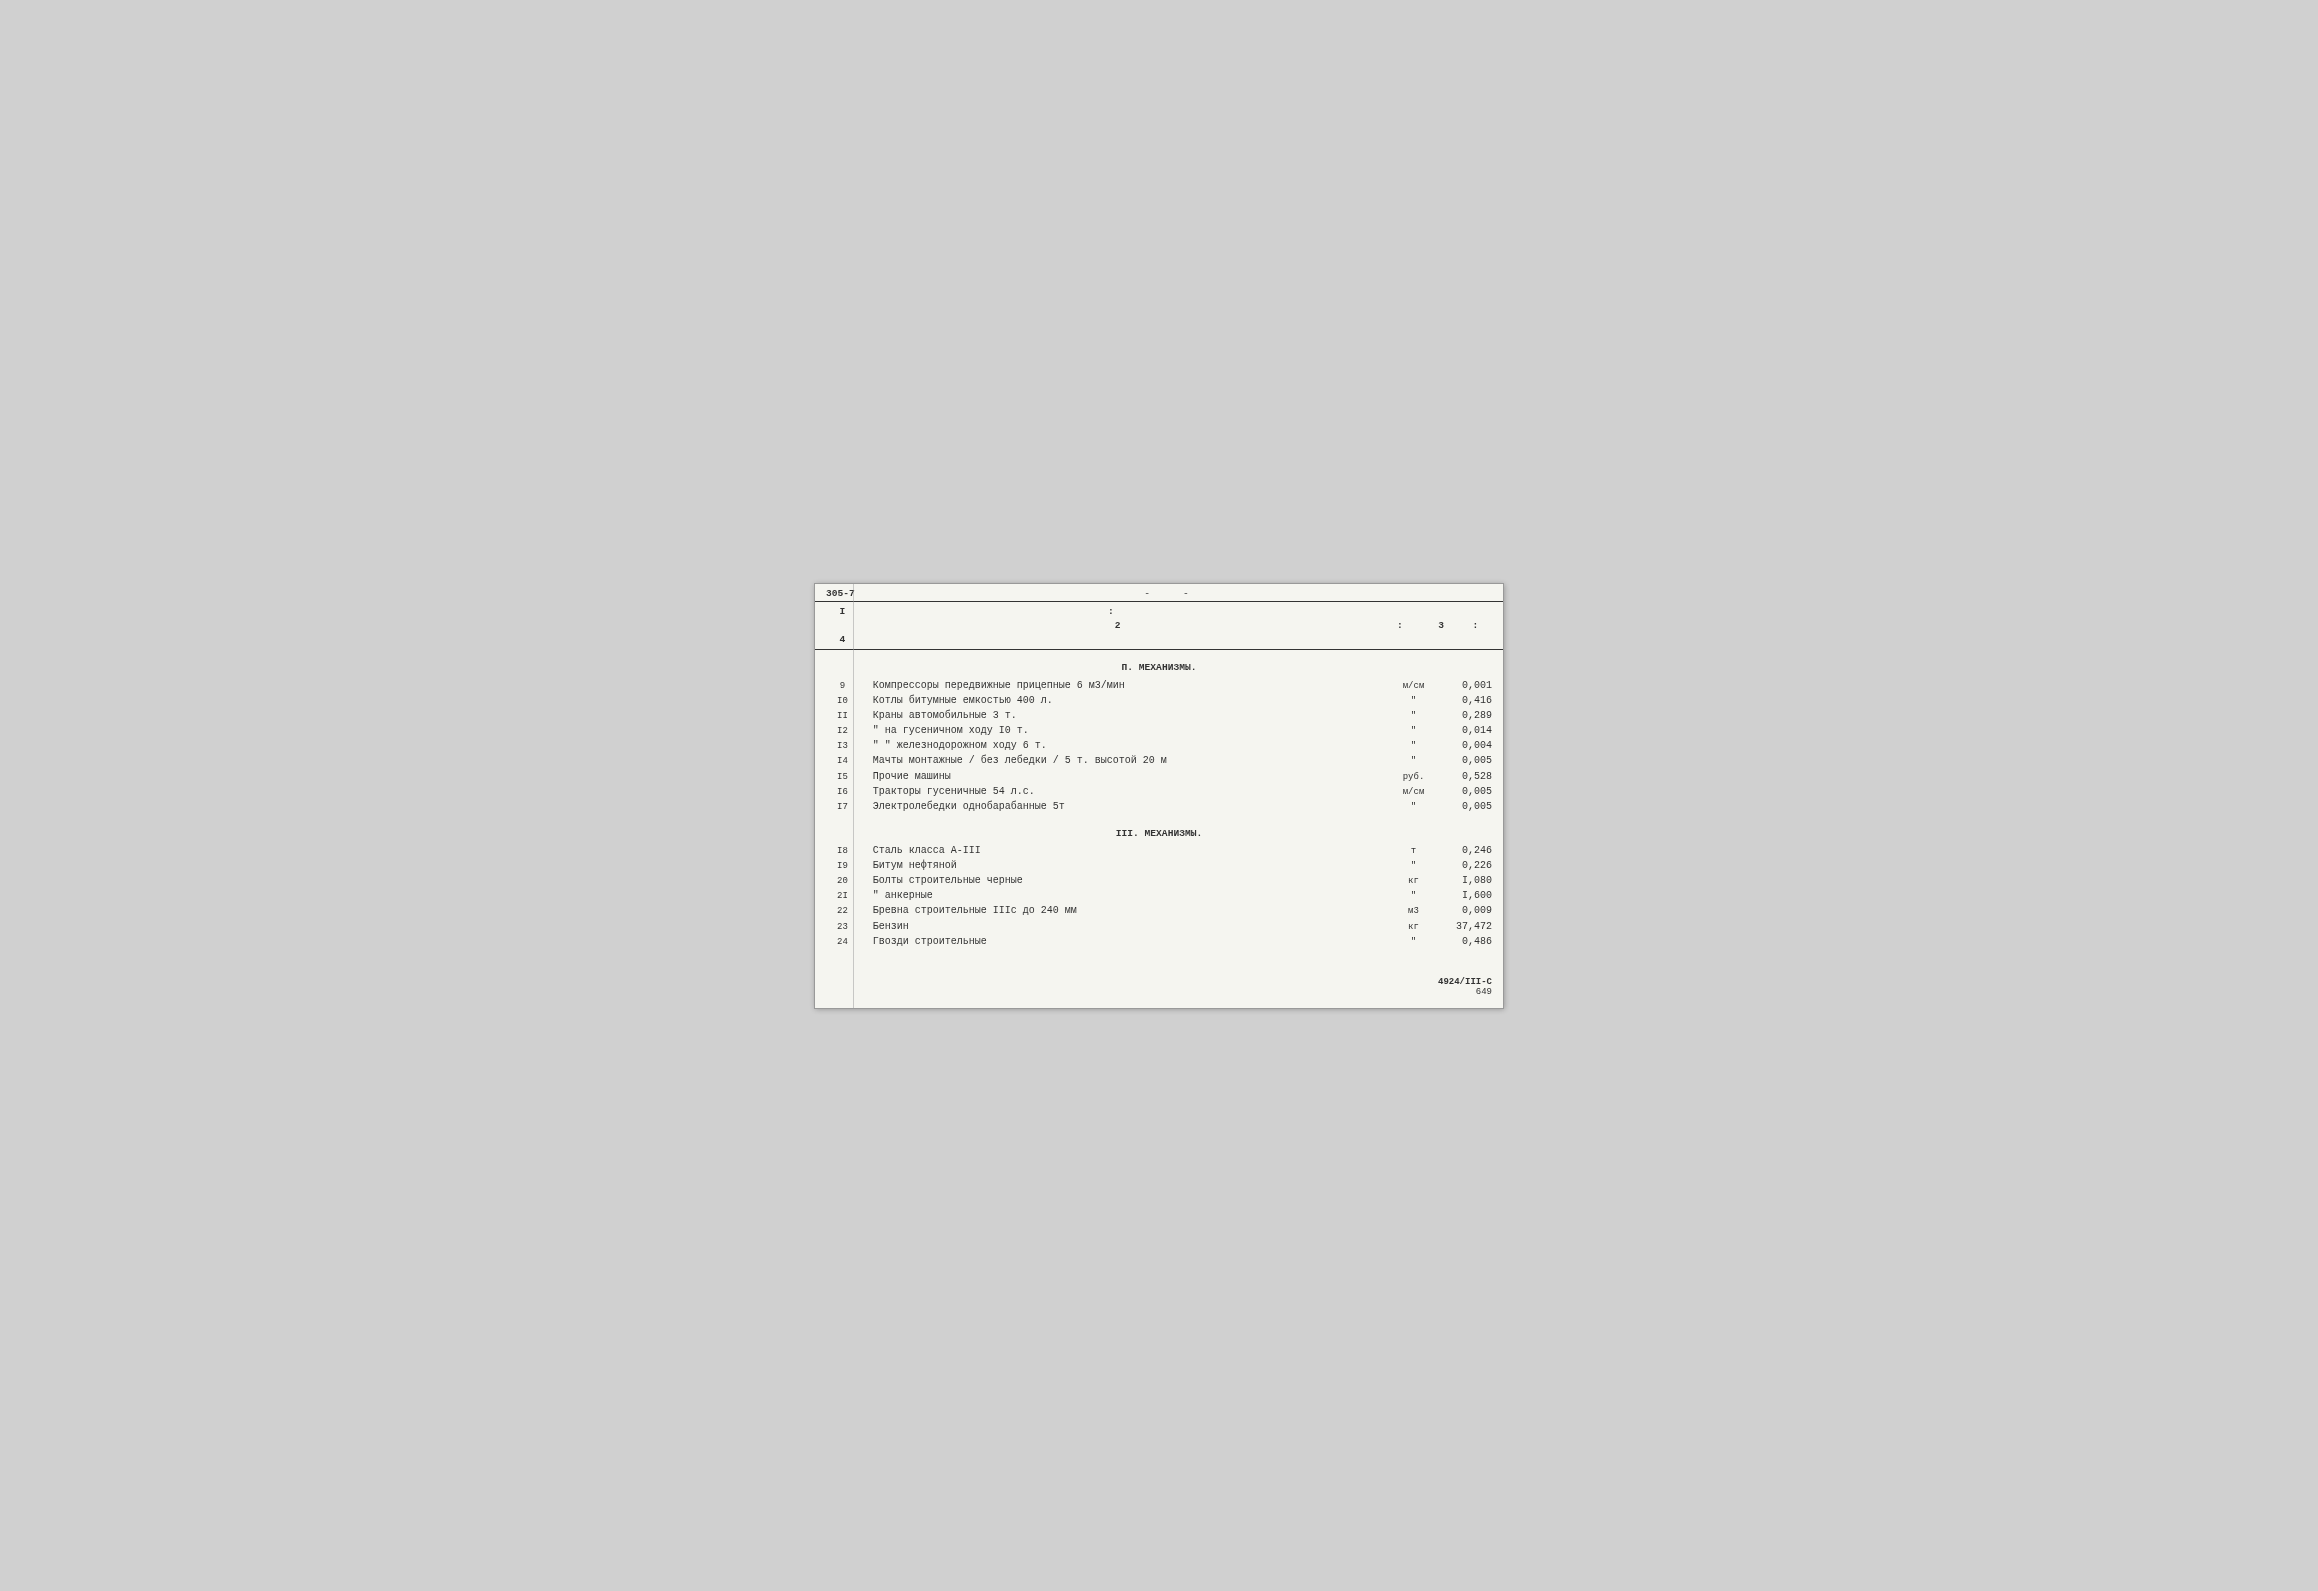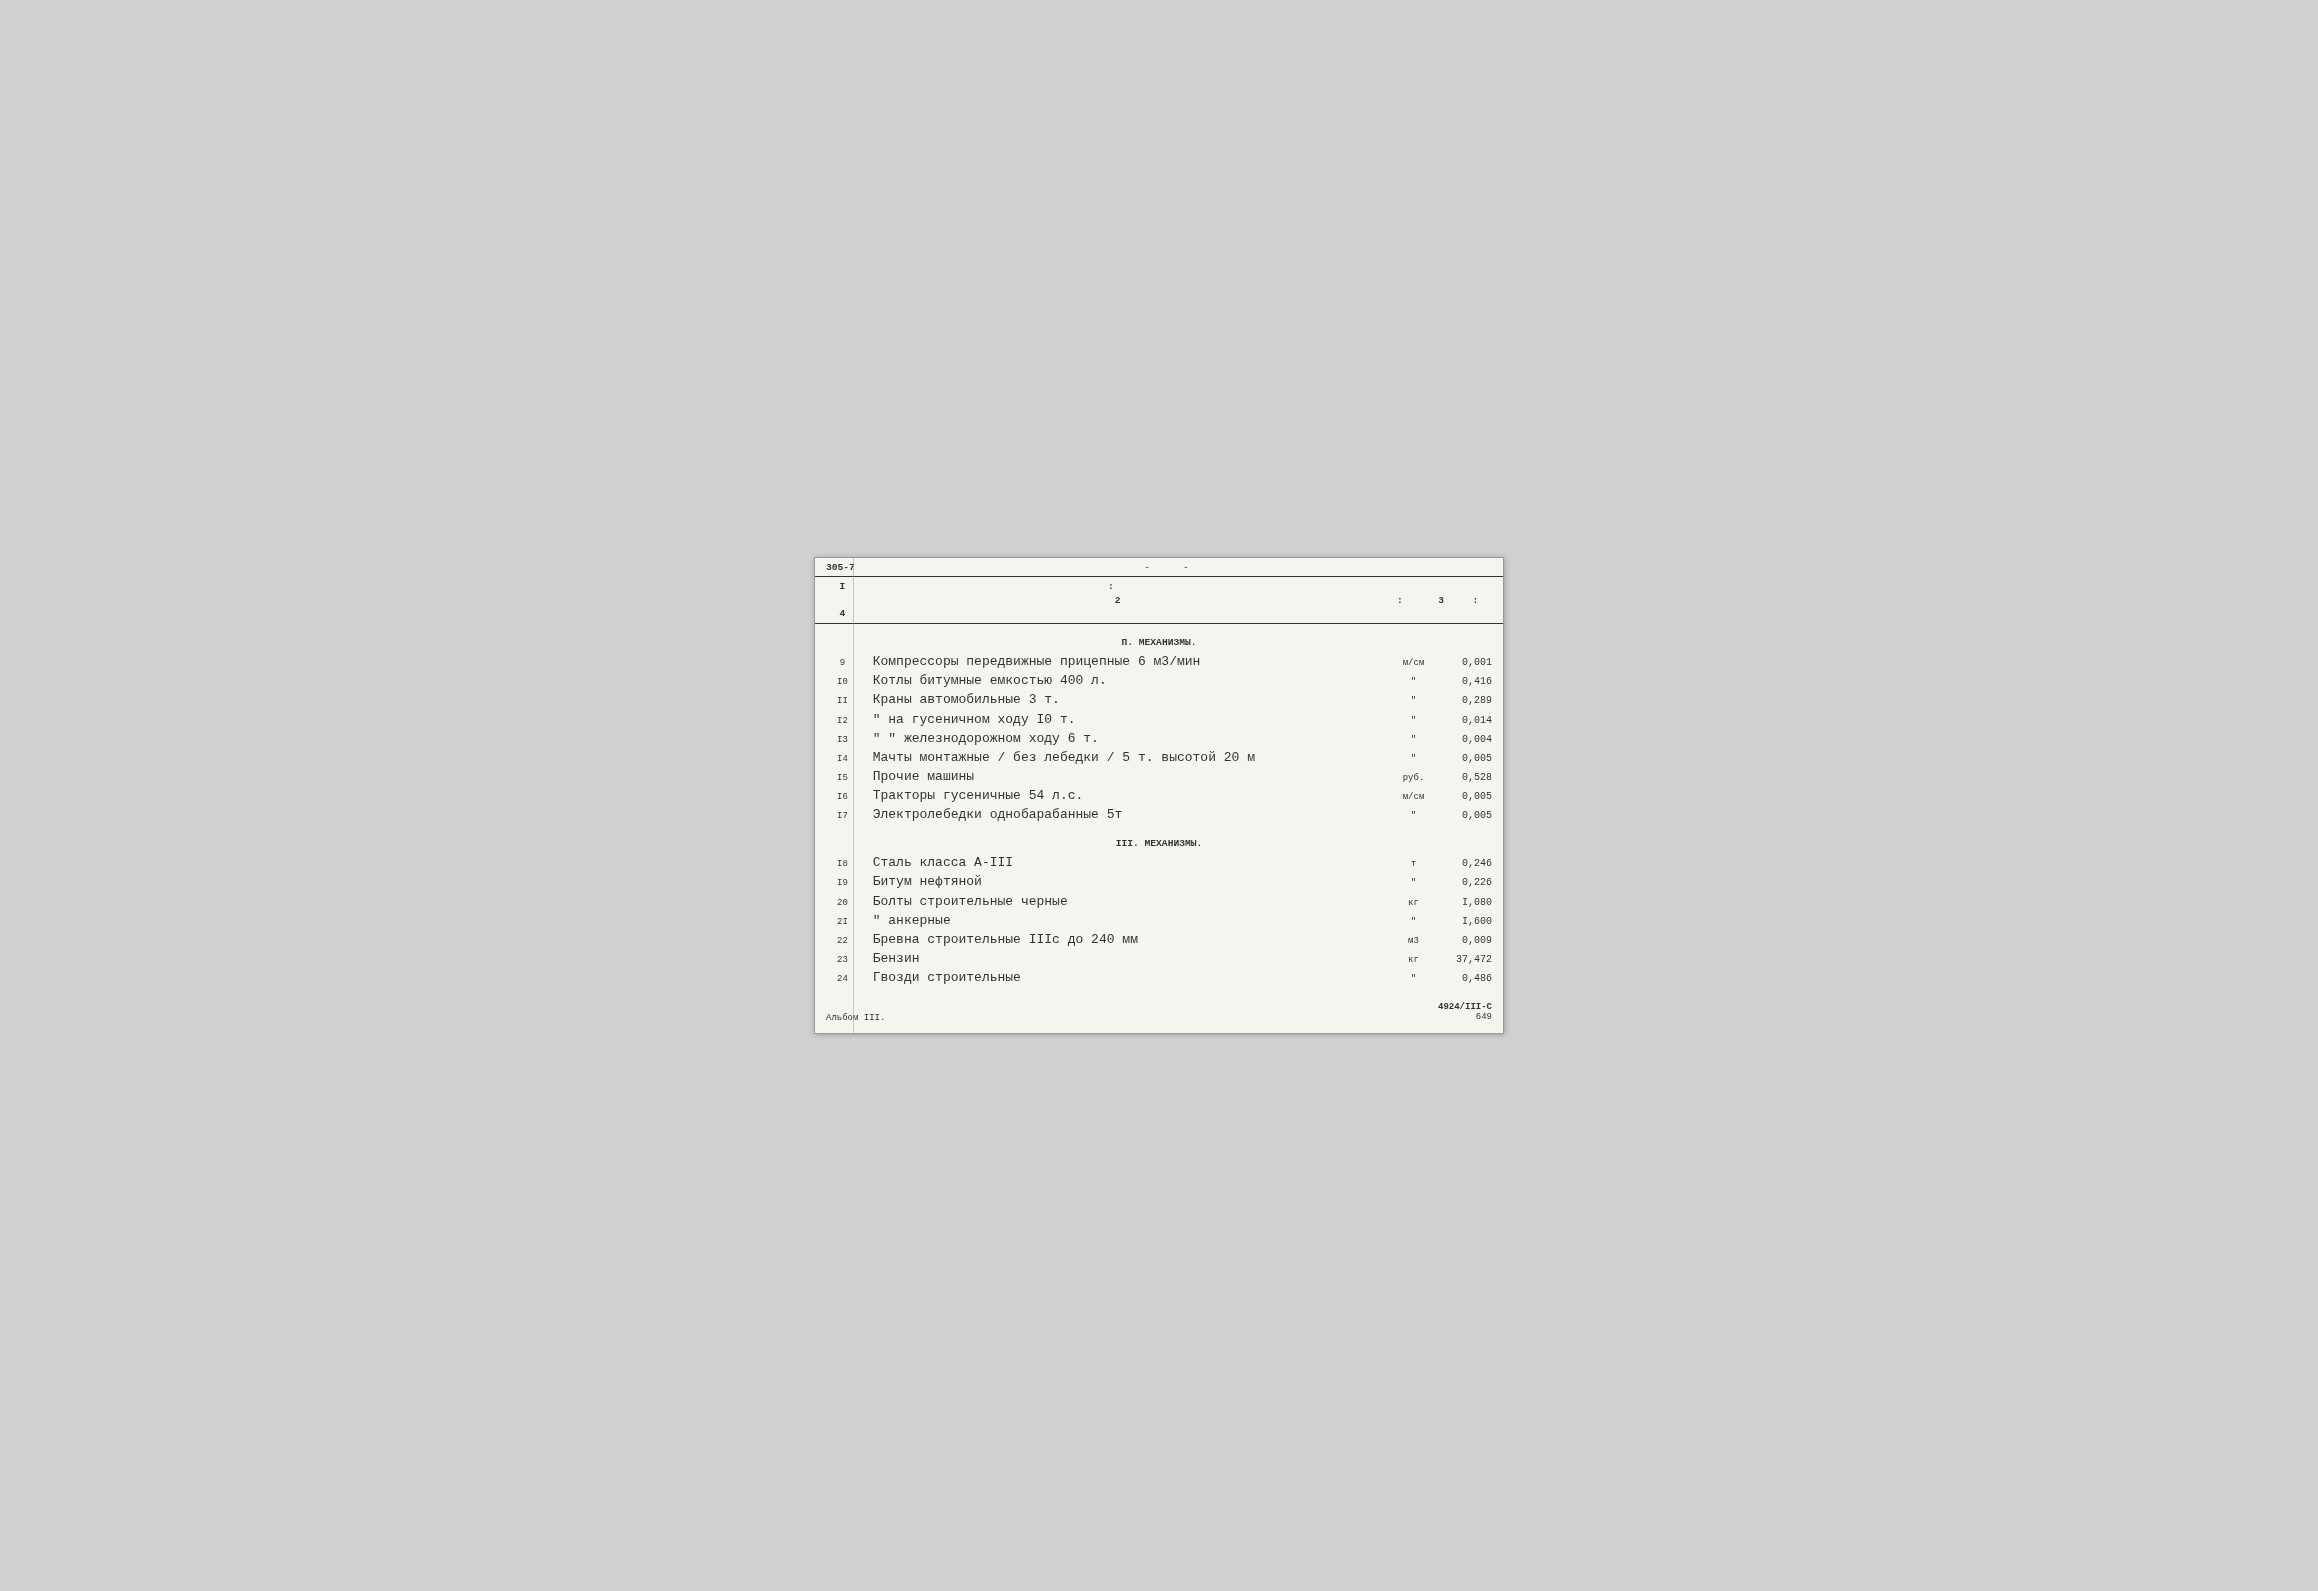--- a/index.html
+++ b/index.html
@@ -84,21 +84,21 @@
     }
 
     .row-num {
       text-align: center;
       font-size: 9px;
       color: #333;
       padding: 0.7px 2.7px;
     }
 
     .row-desc {
-      font-size: 13px;
+      font-size: 10px;
       color: #333;
       padding: 0.7px 5.5px 0.7px 2.7px;
     }
 
     .row-unit {
       font-size: 9px;
       color: #333;
       text-align: center;
       padding: 0.7px 2.7px;
     }
@@ -269,22 +269,19 @@
       </div>
       <div class="data-row">
         <div class="row-num">24</div>
         <div class="row-desc">Гвозди строительные</div>
         <div class="row-unit">"</div>
         <div class="row-value">0,486</div>
       </div>
       <div class="spacer"></div>
     </div>
 
-  <div class="footer-area">
-    <div class="album-note">Альбом III.</div>
-  </div>
 
   <div class="bottom-right">
     <div class="doc-code">4924/III-С</div>
     <div class="doc-page">649</div>
   </div>
 </div>
 
 
 </body></html>

